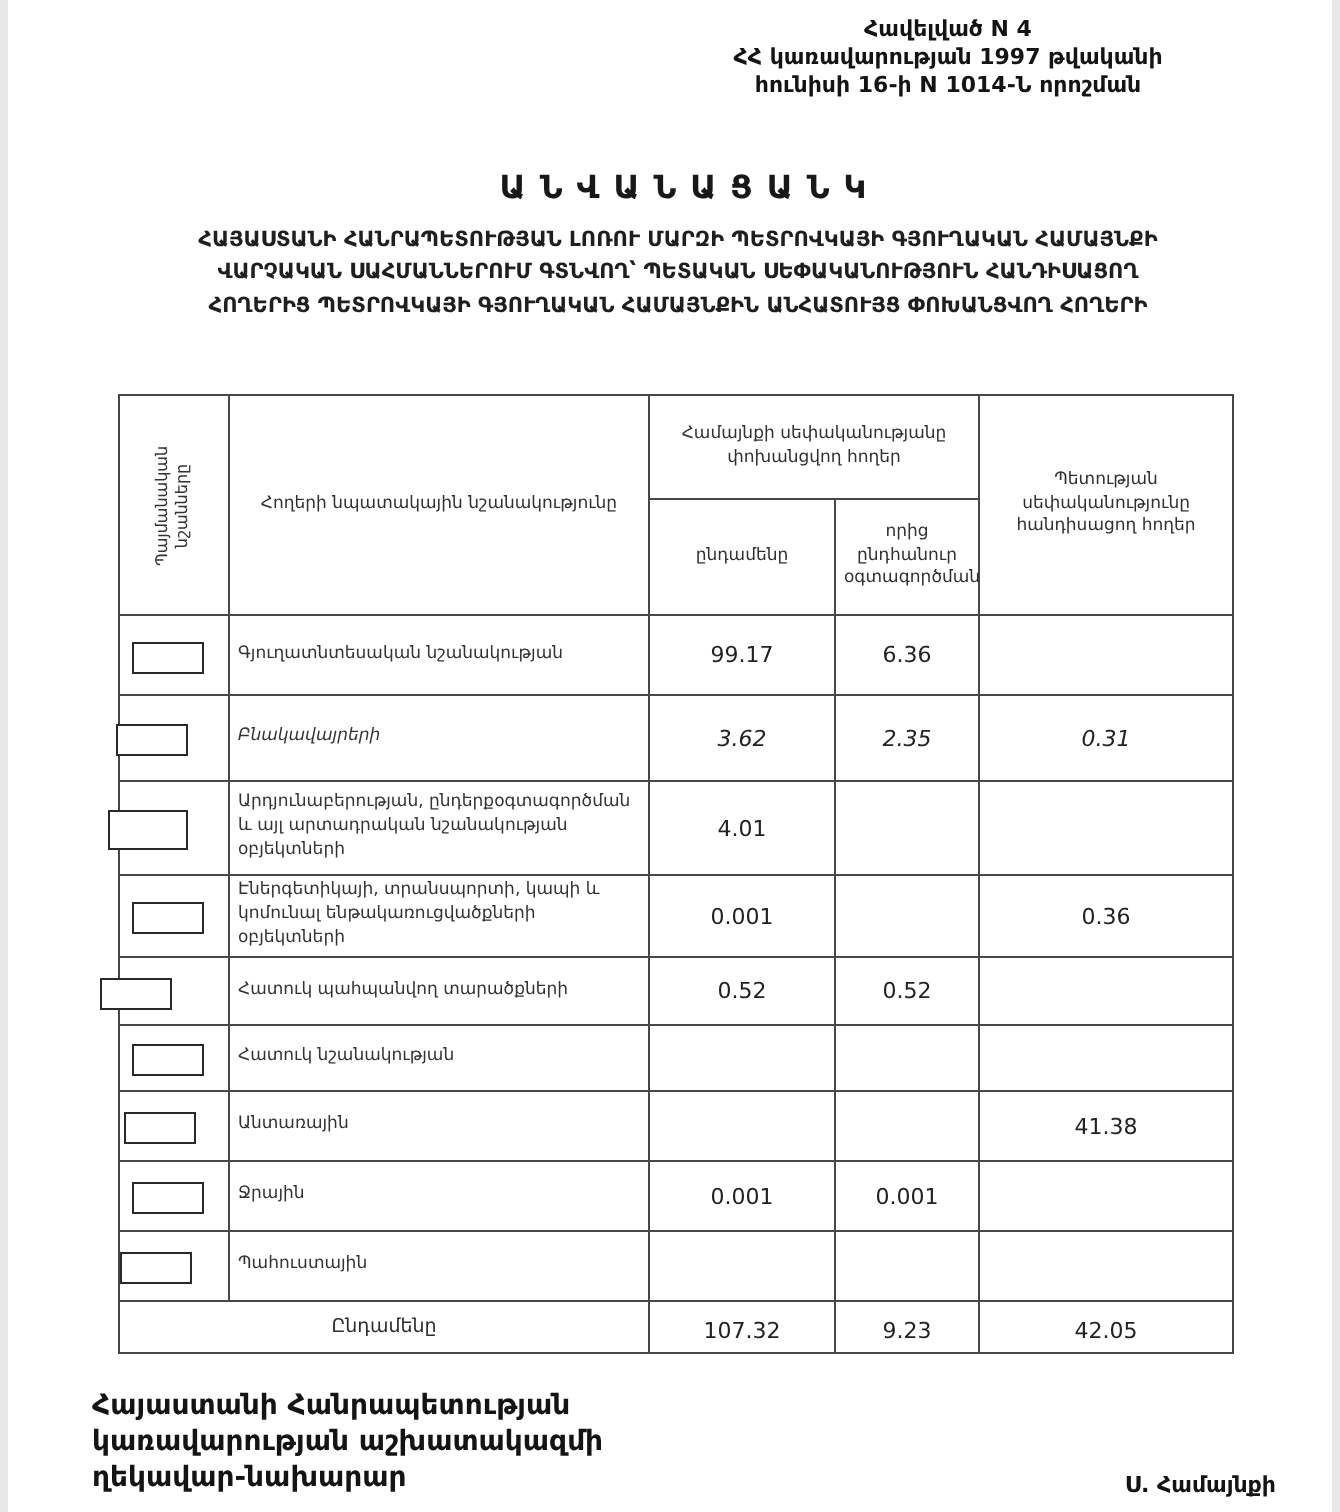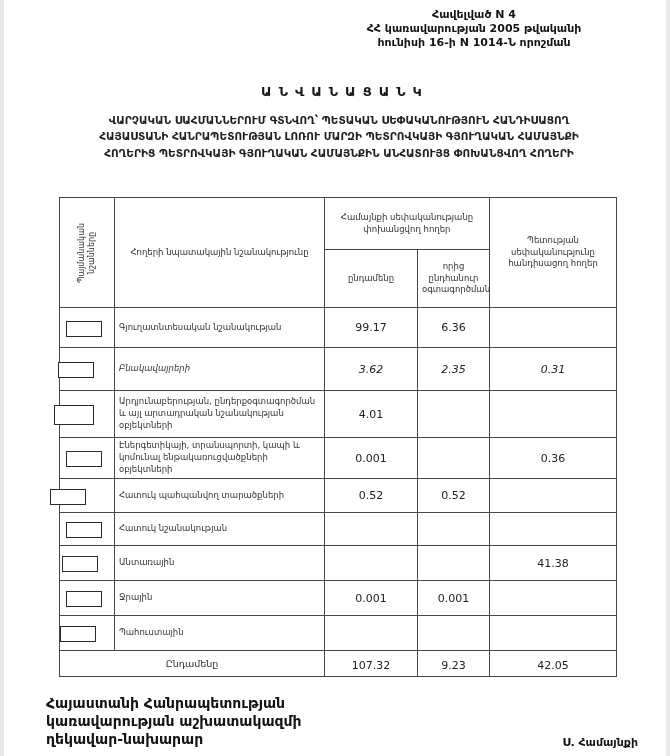--- a/index.html
+++ b/index.html
@@ -17,21 +17,21 @@
   .annex-header {
     position: absolute; top: 8px; right: 12px; width: 360px;
     text-align: center;
     font-size: 11px; font-weight: bold; line-height: 1.25;
     color: #141414;
   }
   
   .doc-title {
     position: absolute; top: 84px; left: 0; width: 100%;
     text-align: center;
-    font-size: 13px; font-weight: bold; letter-spacing: 7px;
+    font-size: 16px; font-weight: bold; letter-spacing: 7px;
     color: #181818;
     padding-left: 20px;
   }
   
   .doc-subtitle {
     position: absolute; top: 112px; left: 20px; width: 630px;
     text-align: center;
     font-size: 10.5px; font-weight: bold; line-height: 1.55;
     color: #1f1f1f;
   }
@@ -112,29 +112,29 @@
     color: #141414;
   }
 </style>
 </head>
 <body>
 
 <div class="page">
 
   <div class="annex-header">
     <div>Հավելված N 4</div>
-    <div>ՀՀ կառավարության 2005 թվականի</div>
+    <div>ՀՀ կառավարության 1997 թվականի</div>
     <div>հունիսի 16-ի N 1014-Ն որոշման</div>
   </div>
 
   <div class="doc-title">ԱՆՎԱՆԱՑԱՆԿ</div>
 
   <div class="doc-subtitle">
+    <div>ՀԱՅԱՍՏԱՆԻ ՀԱՆՐԱՊԵՏՈՒԹՅԱՆ ԼՈՌՈՒ ՄԱՐԶԻ ՊԵՏՐՈՎԿԱՅԻ ԳՅՈՒՂԱԿԱՆ ՀԱՄԱՅՆՔԻ</div>
     <div>ՎԱՐՉԱԿԱՆ ՍԱՀՄԱՆՆԵՐՈՒՄ ԳՏՆՎՈՂ՝ ՊԵՏԱԿԱՆ ՍԵՓԱԿԱՆՈՒԹՅՈՒՆ ՀԱՆԴԻՍԱՑՈՂ</div>
-    <div>ՀԱՅԱՍՏԱՆԻ ՀԱՆՐԱՊԵՏՈՒԹՅԱՆ ԼՈՌՈՒ ՄԱՐԶԻ ՊԵՏՐՈՎԿԱՅԻ ԳՅՈՒՂԱԿԱՆ ՀԱՄԱՅՆՔԻ</div>
     <div>ՀՈՂԵՐԻՑ ՊԵՏՐՈՎԿԱՅԻ ԳՅՈՒՂԱԿԱՆ ՀԱՄԱՅՆՔԻՆ ԱՆՀԱՏՈՒՅՑ ՓՈԽԱՆՑՎՈՂ ՀՈՂԵՐԻ</div>
   </div>
 
   <table class="land-table">
     <colgroup>
       <col class="c-sym">
         <col class="c-name">
         <col class="c-total">
         <col class="c-of">
         <col class="c-state">

